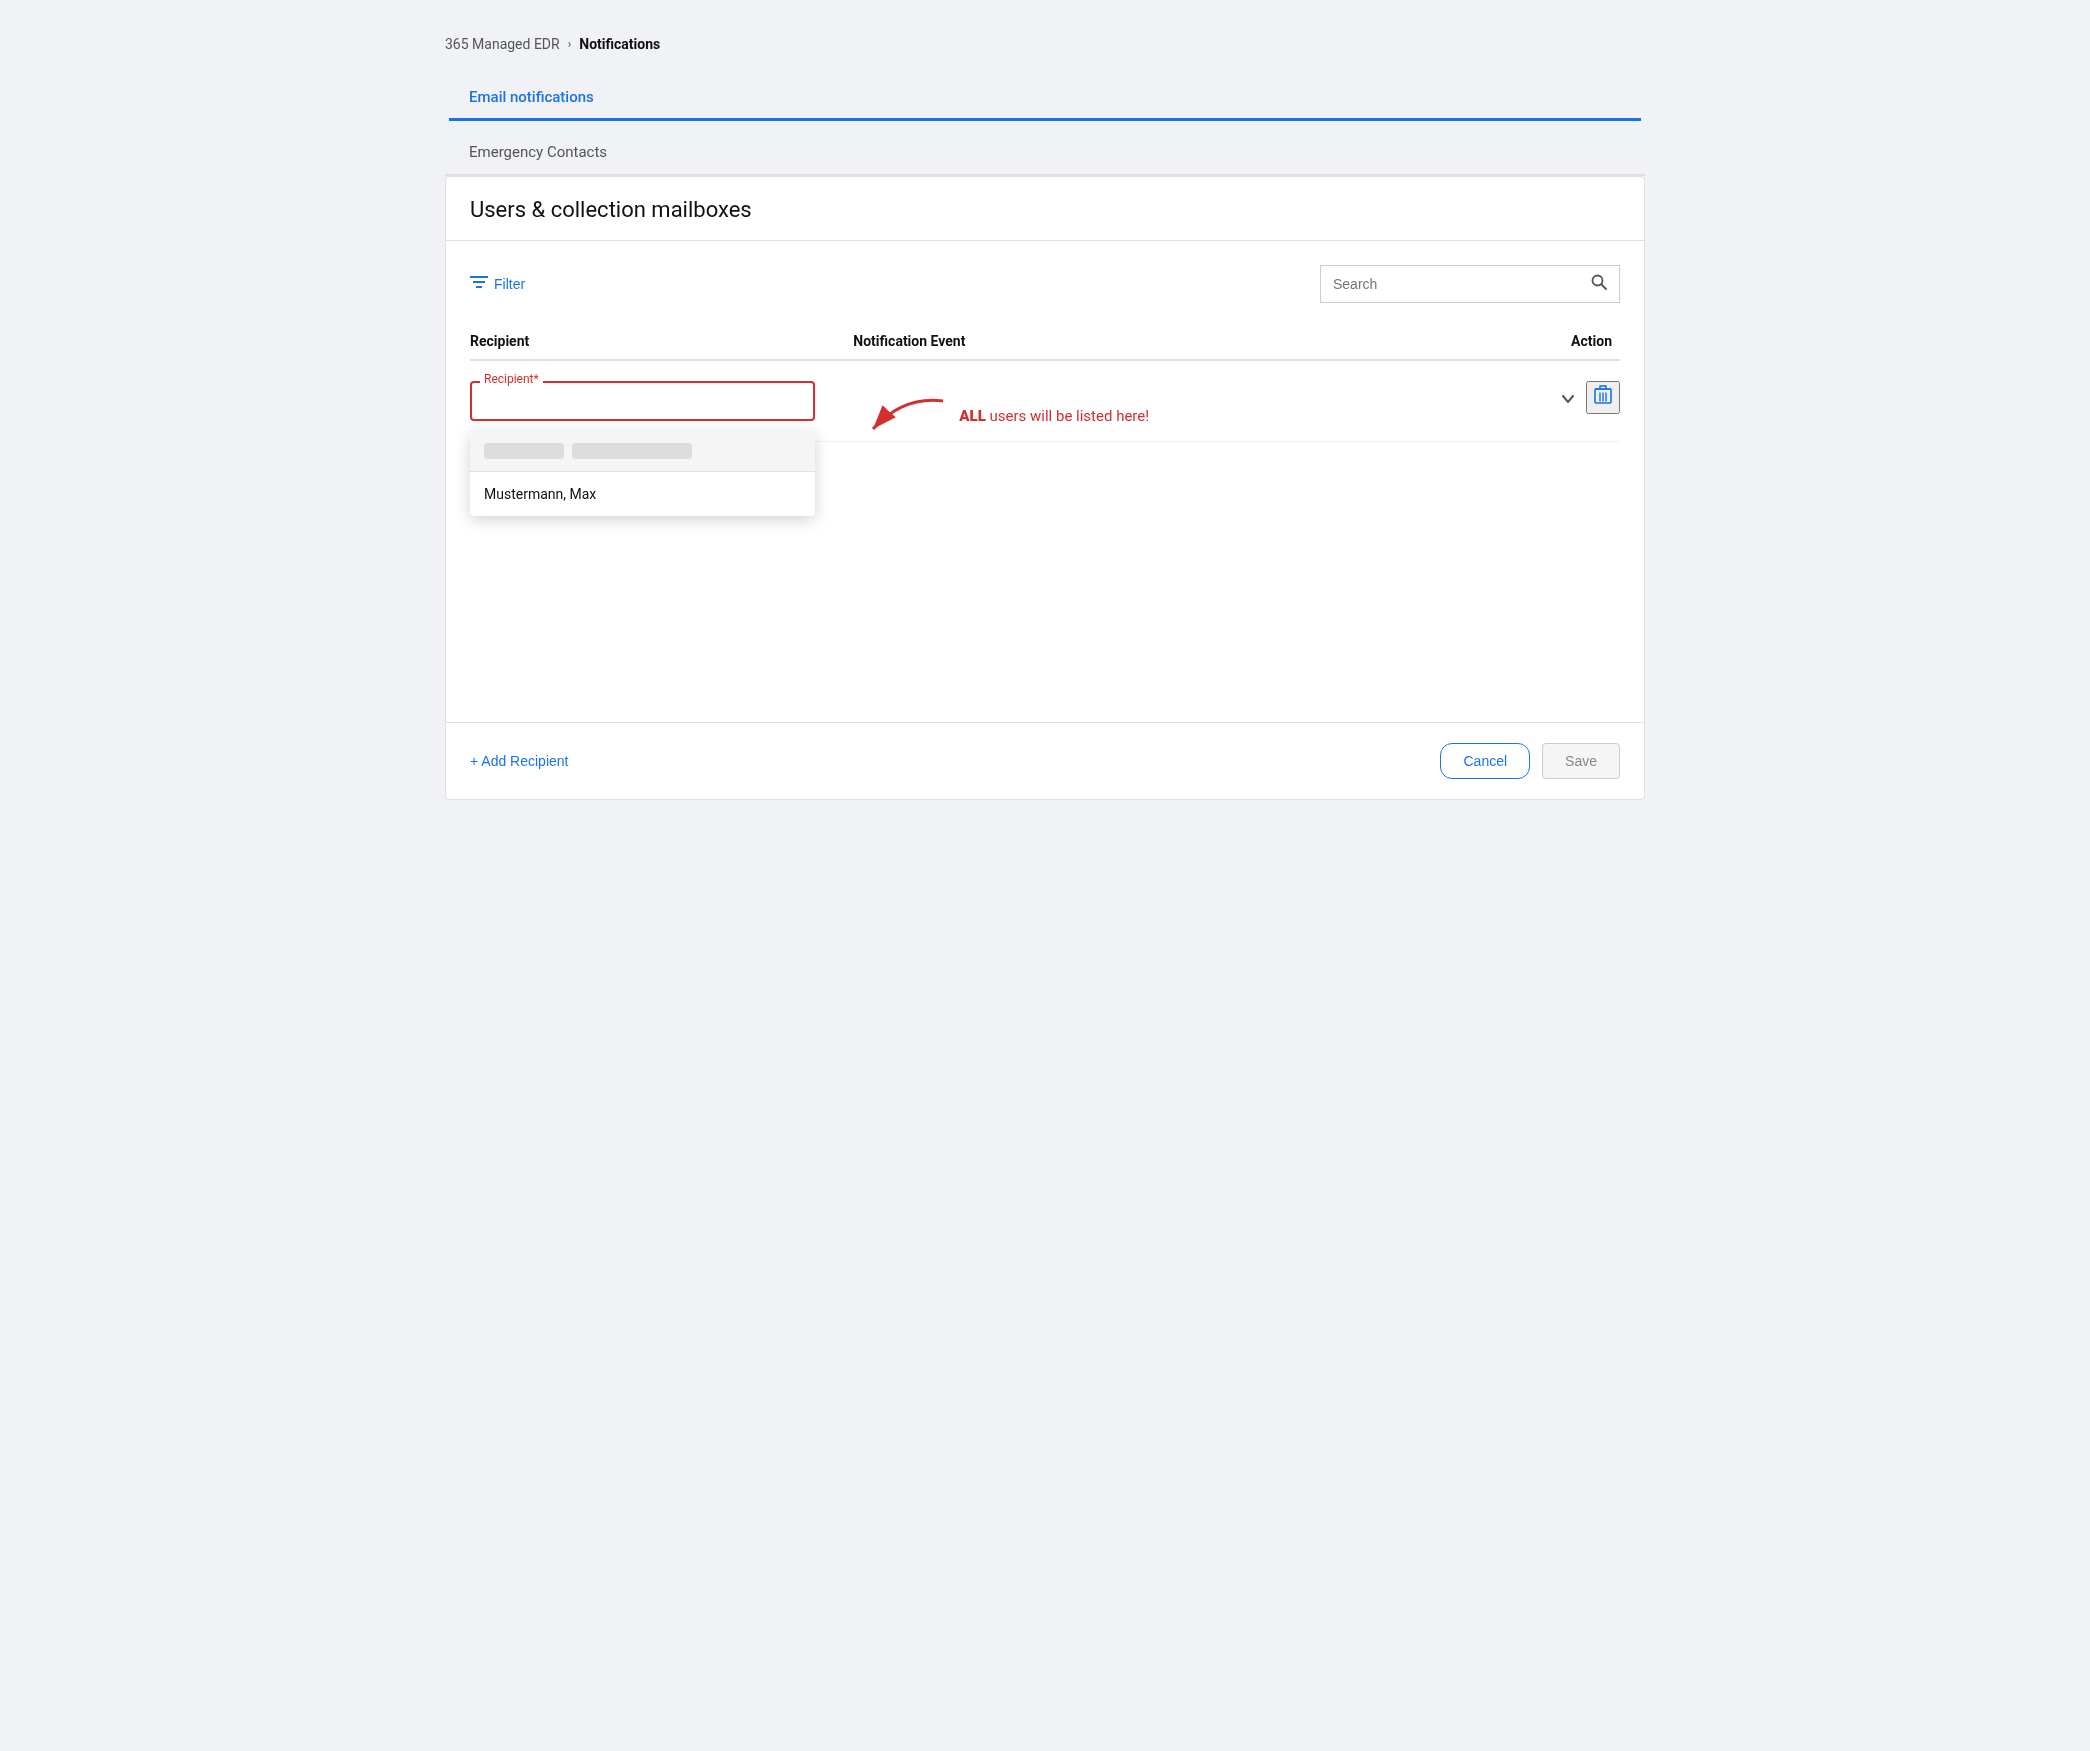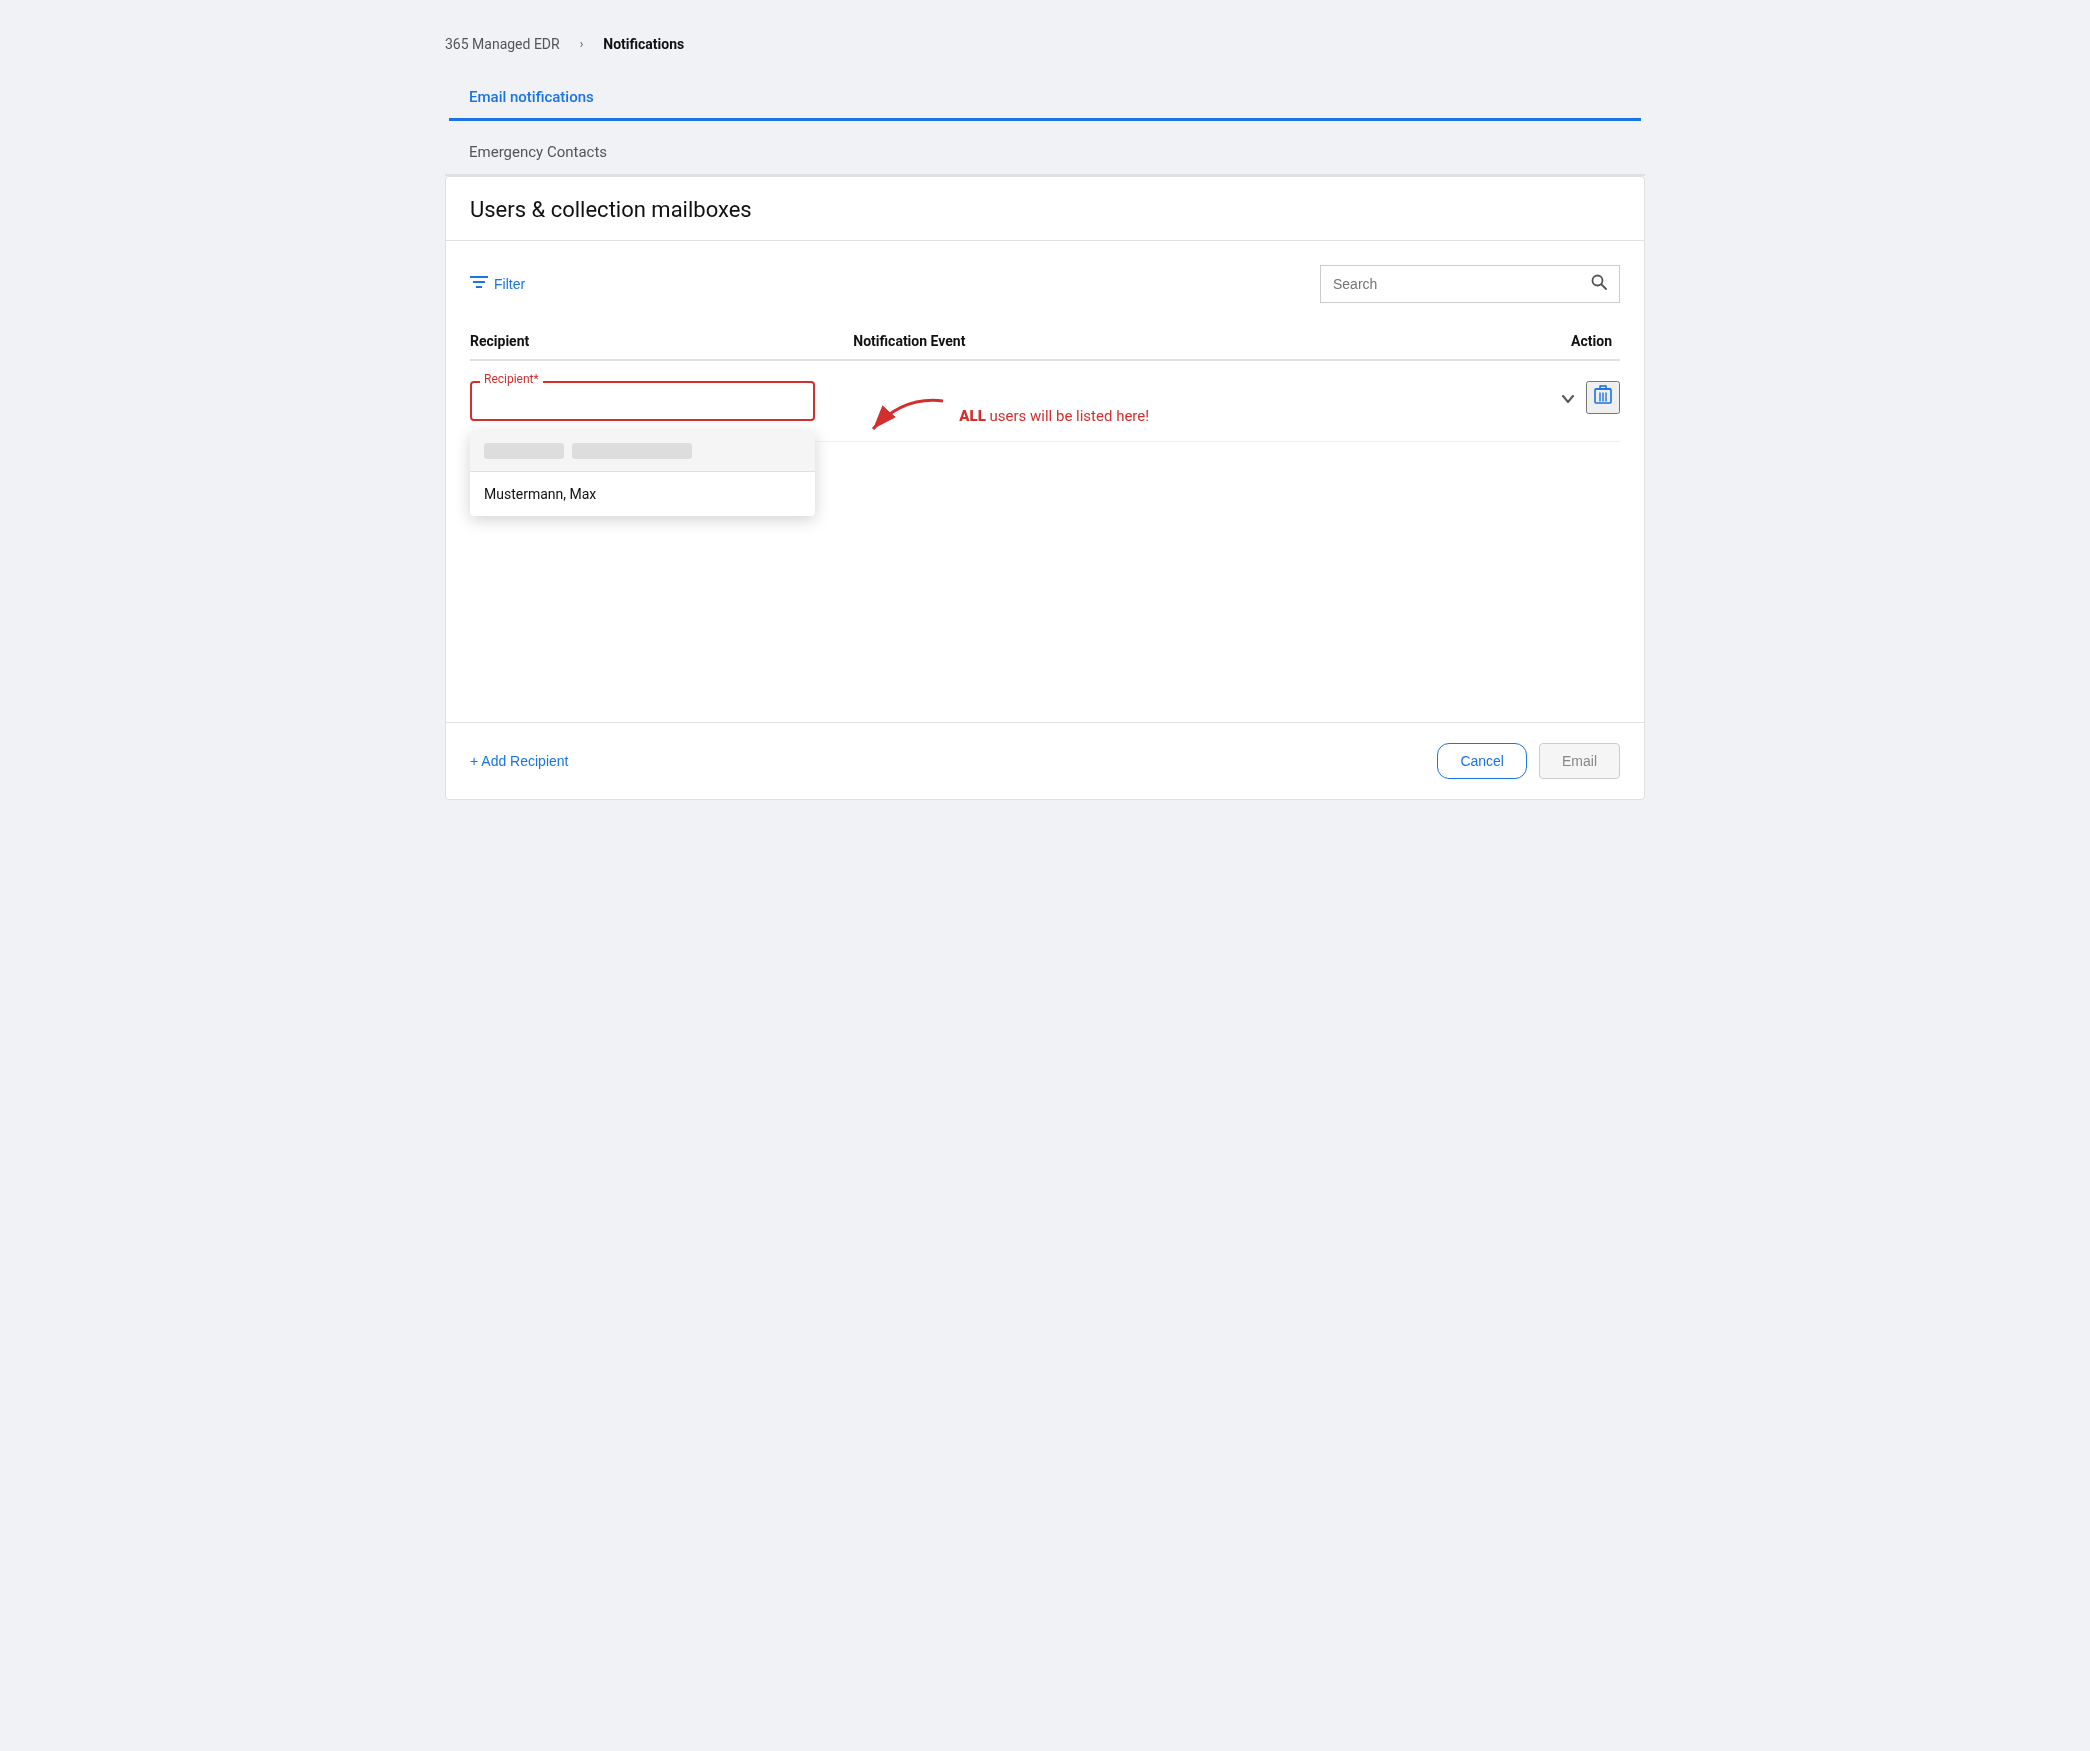--- a/index.html
+++ b/index.html
@@ -10,21 +10,21 @@
       padding: 20px;
     }
     .page-wrapper {
       background: #f0f2f5;
       max-width: 1200px;
       margin: 0 auto;
     }
     .breadcrumb {
       display: flex;
       align-items: center;
-      gap: 20px;
+      gap: 8px;
       padding: 16px 0 24px 0;
       font-size: 14px;
       color: #555;
       text-align: center;
     }
     .breadcrumb-parent {
       color: #555;
     }
     .breadcrumb-separator {
       color: #555;
@@ -372,17 +372,17 @@
 
       <div style="height: 200px;"></div>
     </div>
 
     <div class="card-footer">
       <button class="add-recipient-btn">
         <span>+ Add Recipient</span>
       </button>
       <div class="footer-actions">
         <button class="btn-cancel">Cancel</button>
-        <button class="btn-save">Email</button>
+        <button class="btn-save">Save</button>
       </div>
     </div>
   </div>
 </div>
 
 </body></html>

